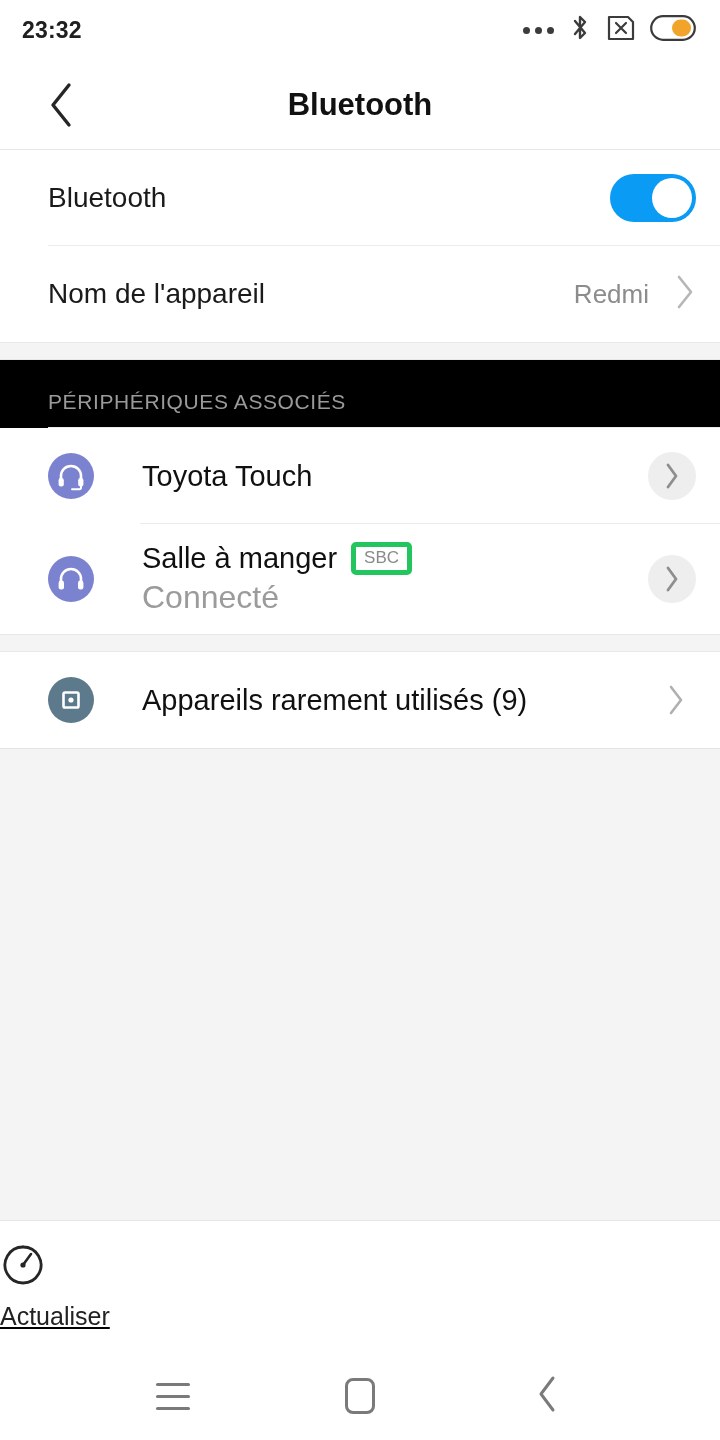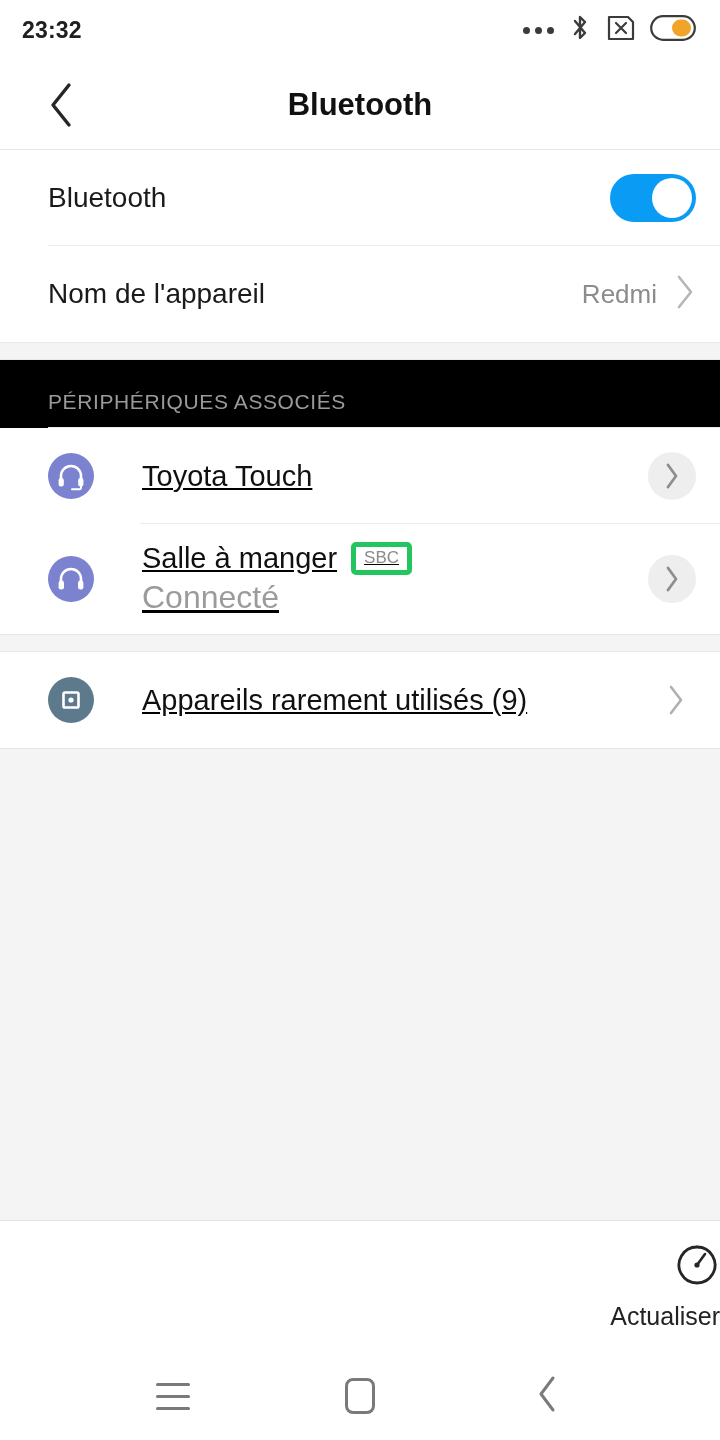--- a/index.html
+++ b/index.html
@@ -39,21 +39,21 @@
   .gap { height:18px; background:#f4f4f4; border-top:1px solid #e8e8e8; border-bottom:1px solid #e8e8e8;}
 
   .row {
     display:flex; align-items:center; position:relative;
     padding: 0 24px 0 48px; min-height: 96px;
   }
   .row .divider-line {
     position:absolute; left:48px; right:0; bottom:0; height:1px; background:#ececec;
   }
   .row-label { font-size:28px; color:#1a1a1a; flex:1; }
-  .row-value { font-size:26px; color:#8c8c8c; margin-right:17px; }
+  .row-value { font-size:26px; color:#8c8c8c; margin-right:25px; }
 
   
   .toggle {
     width:86px; height:48px; border-radius:24px; background:#0a9bf5;
     position:relative; flex:0 0 86px;
   }
   .toggle .knob {
     position:absolute; top:4px; right:4px; width:40px; height:40px;
     border-radius:50%; background:#fff;
   }
@@ -73,41 +73,41 @@
     padding: 0 24px 0 48px; min-height:96px; background:#fff;
   }
   .device-row .divider-line {
     position:absolute; left:140px; right:0; bottom:0; height:1px; background:#ececec;
   }
   .dev-icon {
     width:46px; height:46px; border-radius:50%;
     display:flex; align-items:center; justify-content:center; flex:0 0 46px;
     margin-right:48px;
   }
-  .dev-texts { flex:1; display:flex; flex-direction:column; justify-content:center; gap:4px;text-decoration:underline; }
+  .dev-texts { flex:1; display:flex; flex-direction:column; justify-content:center; gap:4px; }
   .dev-title-line { display:flex; align-items:center; gap:14px; }
   .dev-title { font-size:29px; color:#101010; }
   .codec-badge {
     font-size:17px; color:#8a8a8a; border:5px solid #22c55e; border-radius:5px;
     padding:2px 8px 3px; line-height:1.1;
   }
   .dev-sub { font-size:32px; color:#9b9b9b; }
   .circle-btn {
     width:48px; height:48px; border-radius:50%; background:#eeeeee;
     display:flex; align-items:center; justify-content:center; flex:0 0 48px;
   }
   .plain-chevron { width:40px; height:40px; display:flex; align-items:center; justify-content:center; flex:0 0 40px; }
 
   
   .filler { flex:1 1 auto; background:#f4f4f4; border-top:1px solid #e4e4e4; }
 
   
   .refresh-bar {
     flex:0 0 132px; background:#fff; border-top:1px solid #e6e6e6;
-    display:flex; flex-direction:column; align-items:flex-end; justify-content:center; gap:10px;
+    display:flex; flex-direction:column; align-items:flex-start; justify-content:center; gap:10px;text-decoration:underline;
   }
   .refresh-label { font-size:25px; color:#222; }
 
   
   .navbar {
     flex:0 0 88px; background:#fff;
     display:flex; align-items:center; justify-content:space-around;
     padding: 0 80px;
   }
   .nav-btn { width:90px; height:60px; display:flex; align-items:center; justify-content:center; }

